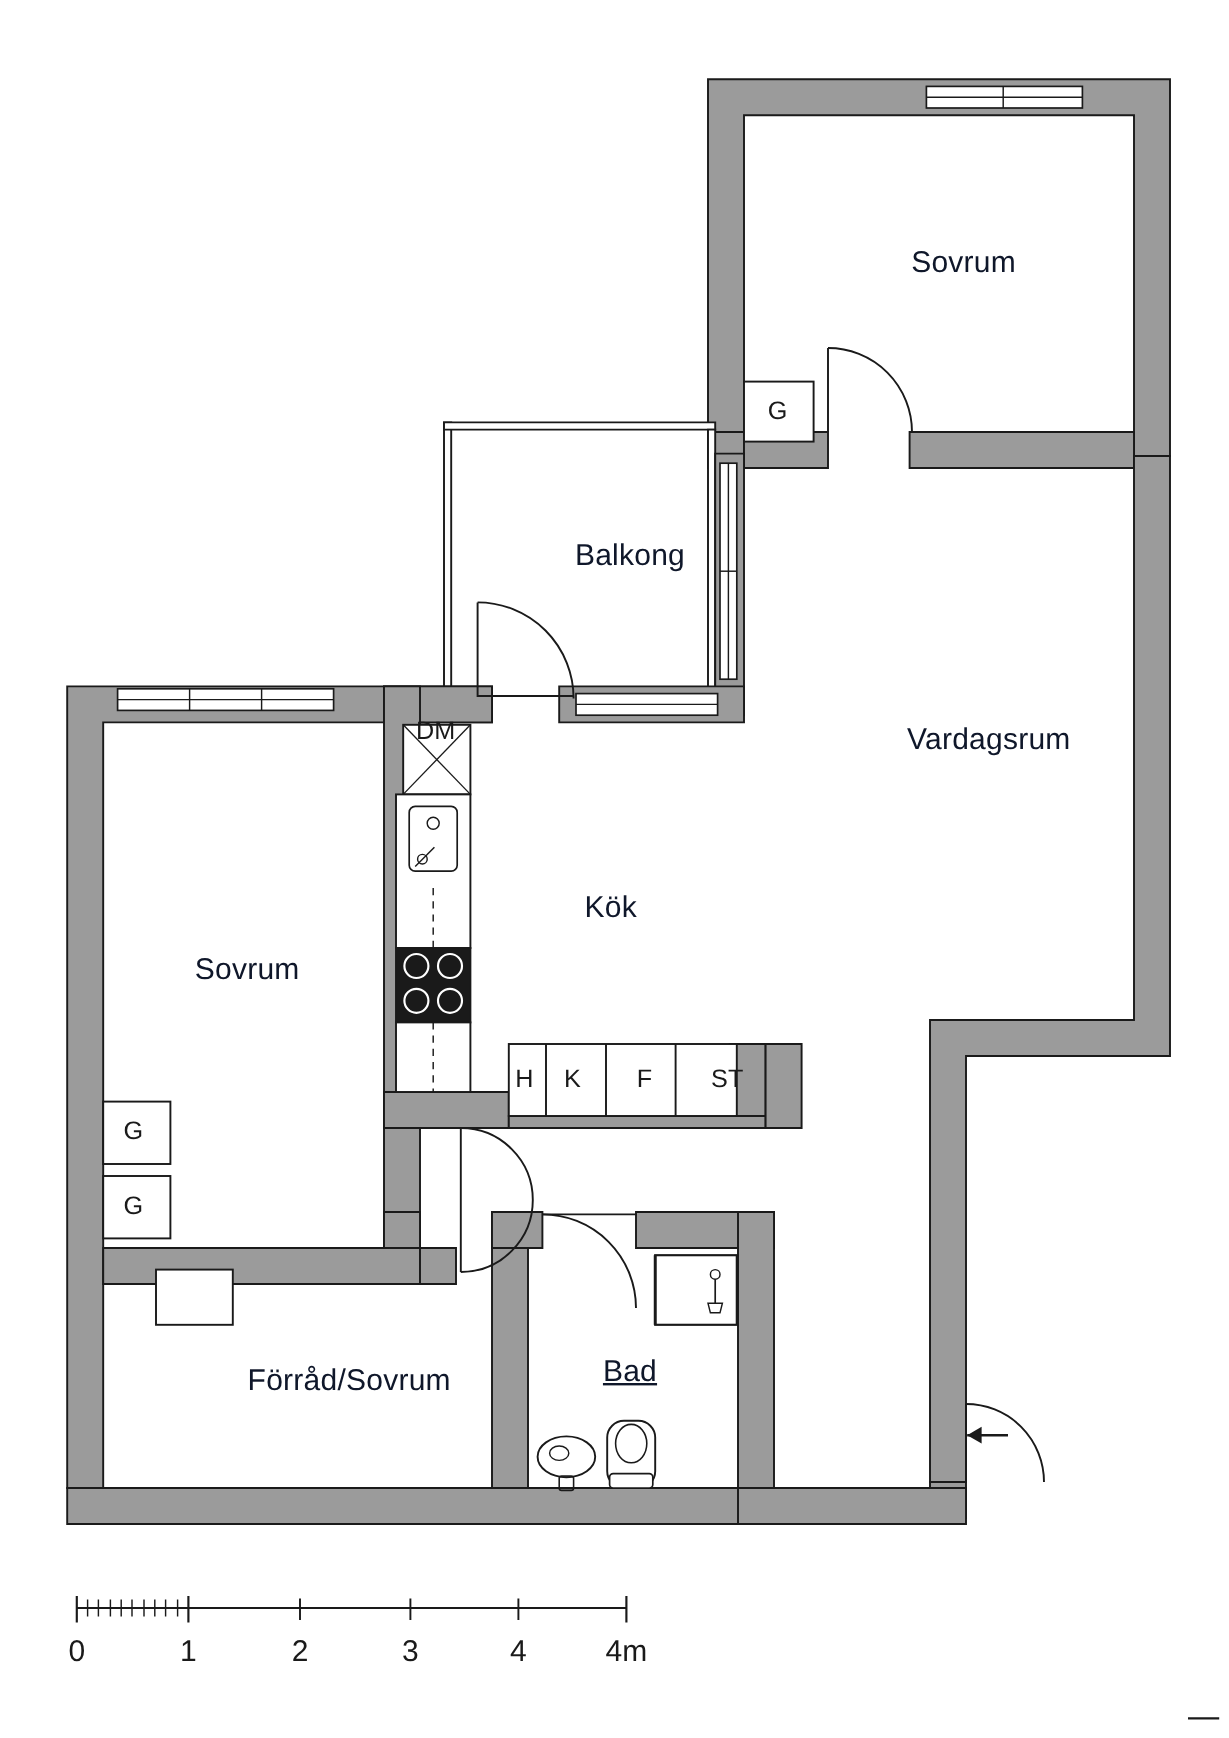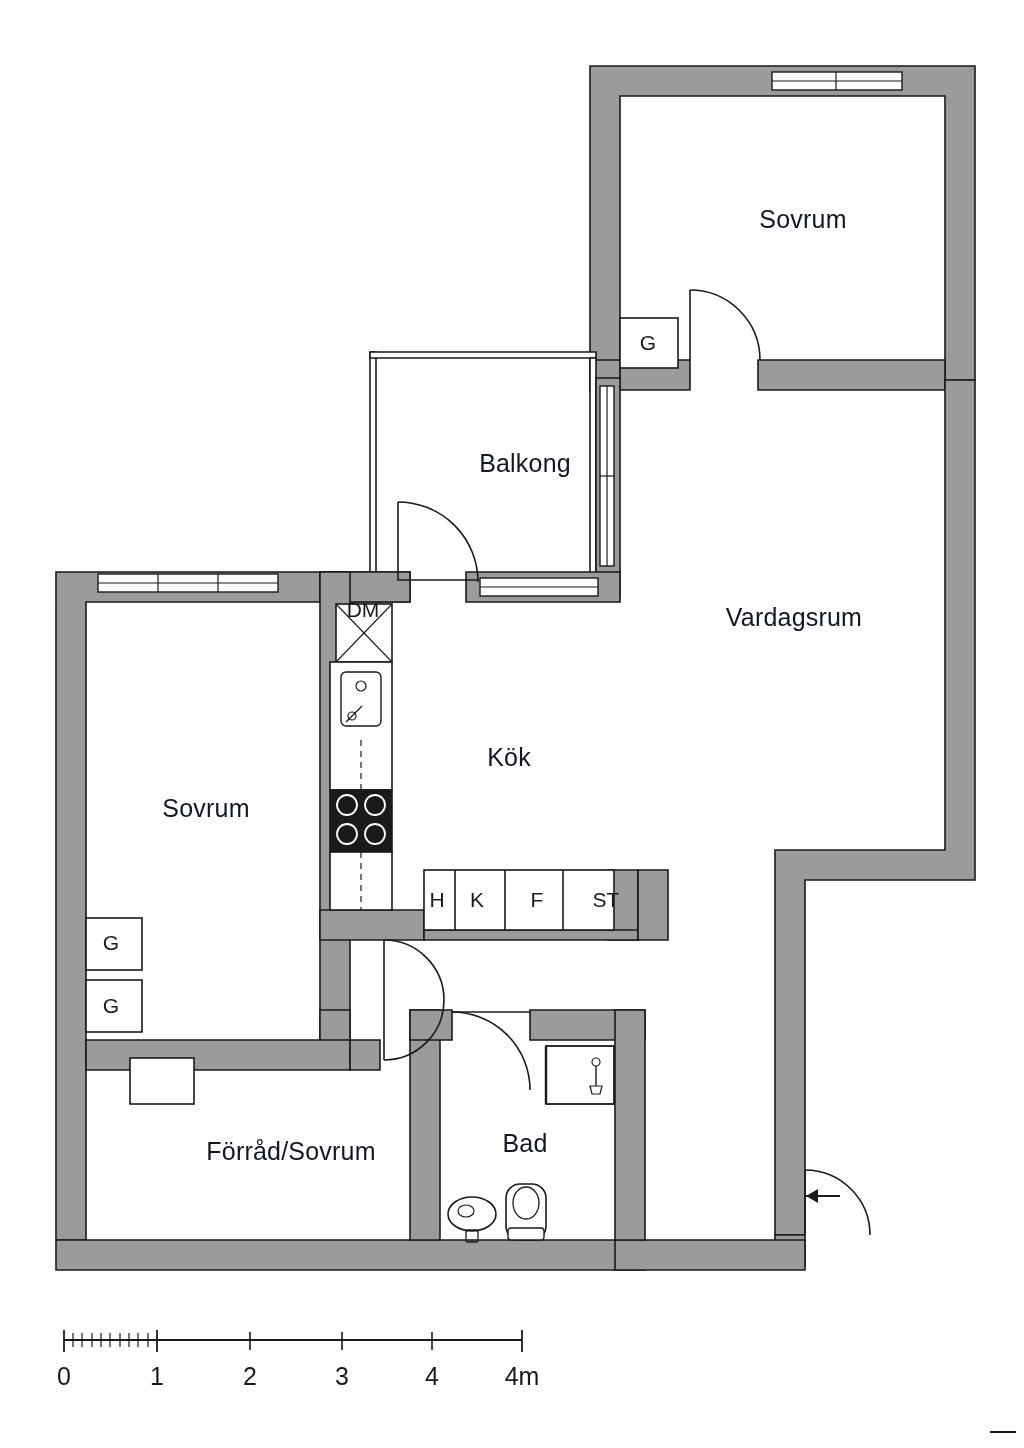--- a/index.html
+++ b/index.html
@@ -208,25 +208,25 @@
       <line x1="148" y1="1333" x2="148" y2="1347"></line>
     </g>
   </g>
 
   <line x1="990" y1="1432" x2="1016" y2="1432" stroke="#1a1a1a" stroke-width="2"></line>
 </svg>
 
 <div>
   <div class="room-label" style="left:803px; top:219px;">Sovrum</div>
   <div class="room-label" style="left:494px; top:463px;margin-left:31px;">Balkong</div>
-  <div class="room-label" style="left:794px; top:617px;">Vardagsrum</div>
+  <div class="room-label" style="left:824px; top:617px;">Vardagsrum</div>
   <div class="room-label" style="left:509px; top:757px;">Kök</div>
   <div class="room-label" style="left:206px; top:808px;">Sovrum</div>
   <div class="room-label" style="left:243px; top:1151px;margin-left:48px;">Förråd/Sovrum</div>
-  <div class="room-label" style="left:525px; top:1143px;">Bad</div>
+  <div class="room-label" style="left:525px; top:1143px;text-decoration:underline;">Bad</div>
 </div>
 
 <div>
   <div class="box-label" style="left:648px; top:343px;">G</div>
   <div class="box-label" style="left:363px; top:610px;">DM</div>
   <div class="box-label" style="left:111px; top:943px;">G</div>
   <div class="box-label" style="left:111px; top:1006px;">G</div>
   <div class="box-label" style="left:437px; top:900px;">H</div>
   <div class="box-label" style="left:477px; top:900px;">K</div>
   <div class="box-label" style="left:537px; top:900px;">F</div>

